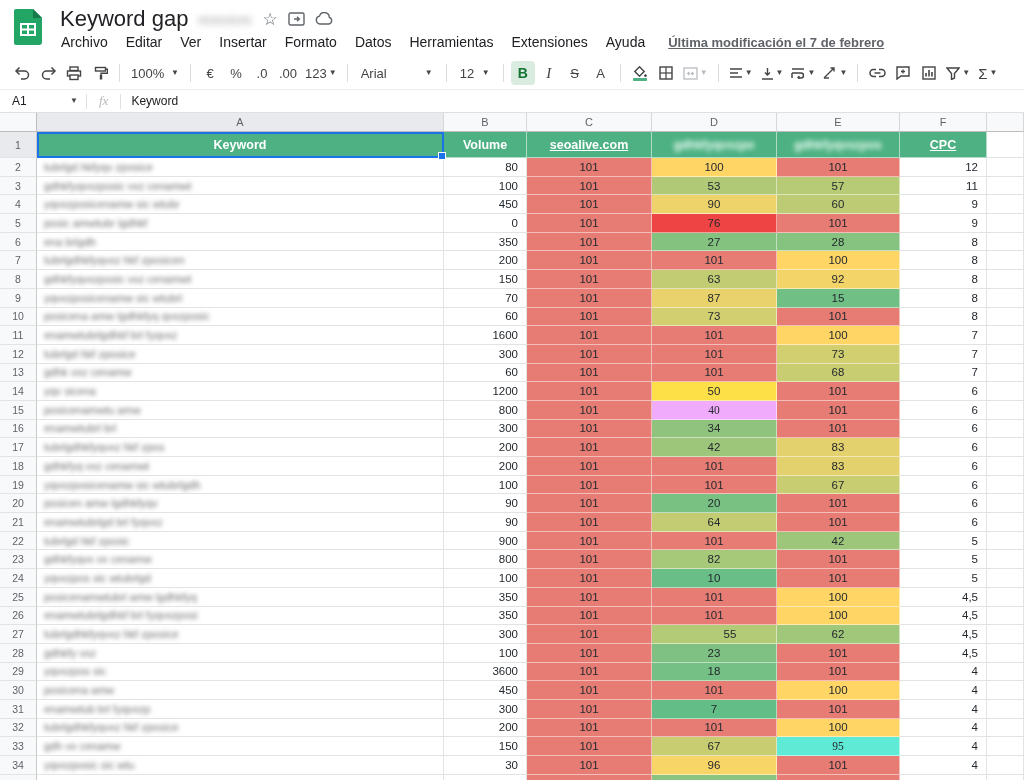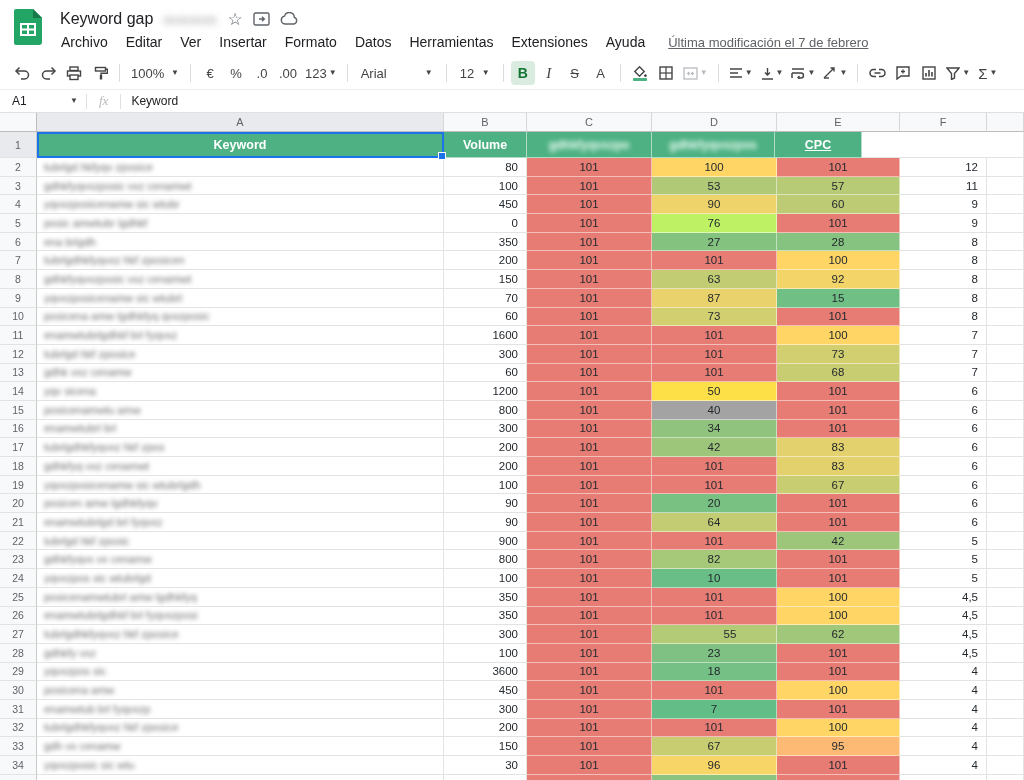--- a/index.html
+++ b/index.html
@@ -2,26 +2,26 @@
 <html><head>
 <meta charset="utf-8">
 <style>
   *{box-sizing:border-box;margin:0;padding:0}
   html,body{width:1024px;height:780px;overflow:hidden;background:#fff;
     font-family:"Liberation Sans",sans-serif;color:#202124;}
   
   .topbar{position:relative;height:57px;background:#fff;}
   .logo{position:absolute;left:14px;top:9px;width:28px;height:36px;}
   .title-row{position:absolute;left:60px;top:7px;display:flex;align-items:center;gap:10px;height:24px;}
-  .doc-title{font-size:16px;color:#202124;white-space:nowrap;}
+  .doc-title{font-size:22px;color:#202124;white-space:nowrap;}
   .blur-blob{color:#9e9e9e;filter:blur(3.2px);font-size:15px;letter-spacing:1px;user-select:none;}
   .tb-ico{color:#5f6368;font-size:16px;line-height:1;display:flex;align-items:center;}
   .menu-row{position:absolute;left:52px;top:31px;display:flex;align-items:center;height:22px;}
   .menu-item{font-size:14px;color:#202124;padding:2px 9px;border-radius:3px;cursor:default;white-space:nowrap;}
-  .mod-link{font-size:13px;color:#5f6368;text-decoration:underline;margin-left:14px;white-space:nowrap;}
+  .mod-link{font-size:13px;color:#5f6368;text-decoration:underline;margin-left:14px;white-space:nowrap;font-weight:bold;}
   
   .toolbar{height:33px;display:flex;align-items:center;padding:0 10px;gap:2px;border-bottom:1px solid #ededed;}
   .tbtn{min-width:24px;height:24px;display:flex;align-items:center;justify-content:center;
     border-radius:4px;color:#444;font-size:13px;gap:2px;padding:0 3px;}
   .tbtn svg{display:block}
   .sep{width:1px;height:18px;background:#dadce0;margin:0 5px;}
   .arw{font-size:8px;color:#444;line-height:1;}
   .disabled, .disabled .arw{color:#b8bcc1;}
   .bold-active{background:#d9ecdf;color:#137333;font-weight:bold;}
   .fillwrap{display:flex;flex-direction:column;align-items:center;gap:1px;}
@@ -273,20 +273,21 @@
       <div class="hcell cwC">C</div>
       <div class="hcell cwD">D</div>
       <div class="hcell cwE">E</div>
       <div class="hcell cwF">F</div>
       <div class="hcell cwG"></div>
     </div>
   <div class="r1row">
     <div class="gut sel cw0">1</div>
     <div class="gcell cwA a1sel" id="hdrA" style="background: rgb(77, 177, 131);">Keyword</div>
     <div class="gcell cwB" id="hdrB" style="background: rgb(77, 177, 131);">Volume</div>
+    <div class="gcell cwC ulink" id="hdrC" style="background: rgb(77, 177, 131);">seoalive.com</div>
     <div class="gcell cwD" id="hdrD" style="background: rgb(77, 177, 131);">
         <span class="hdr-blur" id="dmask">gdhkfyqvxzpo</span>
       </div>
     <div class="gcell cwE" id="hdrE" style="background: rgb(77, 177, 131);">
         <span class="hdr-blur" id="emask">gdhkfyqvxzpos</span>
       </div>
     <div class="gcell cwF ulink" id="hdrF" style="background: rgb(77, 177, 131);">CPC</div>
     <div class="gcell cwG plain"></div>
   </div>
   <div id="datarows">
@@ -326,21 +327,21 @@
         <div class="cell num cwF">9</div>
         <div class="cell cwG"></div>
       </div>
       <div class="drow">
         <div class="gut cw0">5</div>
         <div class="cell kwc cwA">
           <span class="kw">posic amwtubr lgdhkf</span>
         </div>
         <div class="cell num cwB">0</div>
         <div class="cell mid cwC" style="background: rgb(230, 124, 115);">101</div>
-        <div class="cell mid cwD" style="background: #bef264;">76</div>
+        <div class="cell mid cwD" style="background: #ef4444;">76</div>
         <div class="cell mid cwE" style="background: rgb(230, 124, 115);">101</div>
         <div class="cell num cwF">9</div>
         <div class="cell cwG"></div>
       </div>
       <div class="drow">
         <div class="gut cw0">6</div>
         <div class="cell kwc cwA">
           <span class="kw">ena brlgdh</span>
         </div>
         <div class="cell num cwB">350</div>
@@ -446,21 +447,21 @@
         <div class="cell num cwF">6</div>
         <div class="cell cwG"></div>
       </div>
       <div class="drow">
         <div class="gut cw0">15</div>
         <div class="cell kwc cwA">
           <span class="kw">posicenamwtu amw</span>
         </div>
         <div class="cell num cwB">800</div>
         <div class="cell mid cwC" style="background: rgb(230, 124, 115);">101</div>
-        <div class="cell mid cwD" style="background: #a3a3a3;">40</div>
+        <div class="cell mid cwD" style="background: #f0abfc; font-family: Liberation Serif, serif;">40</div>
         <div class="cell mid cwE" style="background: rgb(230, 124, 115);">101</div>
         <div class="cell num cwF">6</div>
         <div class="cell cwG"></div>
       </div>
       <div class="drow">
         <div class="gut cw0">16</div>
         <div class="cell kwc cwA">
           <span class="kw">enamwtubrl brl</span>
         </div>
         <div class="cell num cwB">300</div>
@@ -663,21 +664,21 @@
         <div class="cell cwG"></div>
       </div>
       <div class="drow">
         <div class="gut cw0">33</div>
         <div class="cell kwc cwA">
           <span class="kw">gdh vx cenamw</span>
         </div>
         <div class="cell num cwB">150</div>
         <div class="cell mid cwC" style="background: rgb(230, 124, 115);">101</div>
         <div class="cell mid cwD" style="background: rgb(200, 205, 114);">67</div>
-        <div class="cell mid cwE" style="background: #fdba74;">95</div>
+        <div class="cell mid cwE" style="background: #5eead4; font-family: Liberation Serif, serif;">95</div>
         <div class="cell num cwF">4</div>
         <div class="cell cwG"></div>
       </div>
       <div class="drow">
         <div class="gut cw0">34</div>
         <div class="cell kwc cwA">
           <span class="kw">yqvxzposic sic wtu</span>
         </div>
         <div class="cell num cwB">30</div>
         <div class="cell mid cwC" style="background: rgb(230, 124, 115);">101</div>

